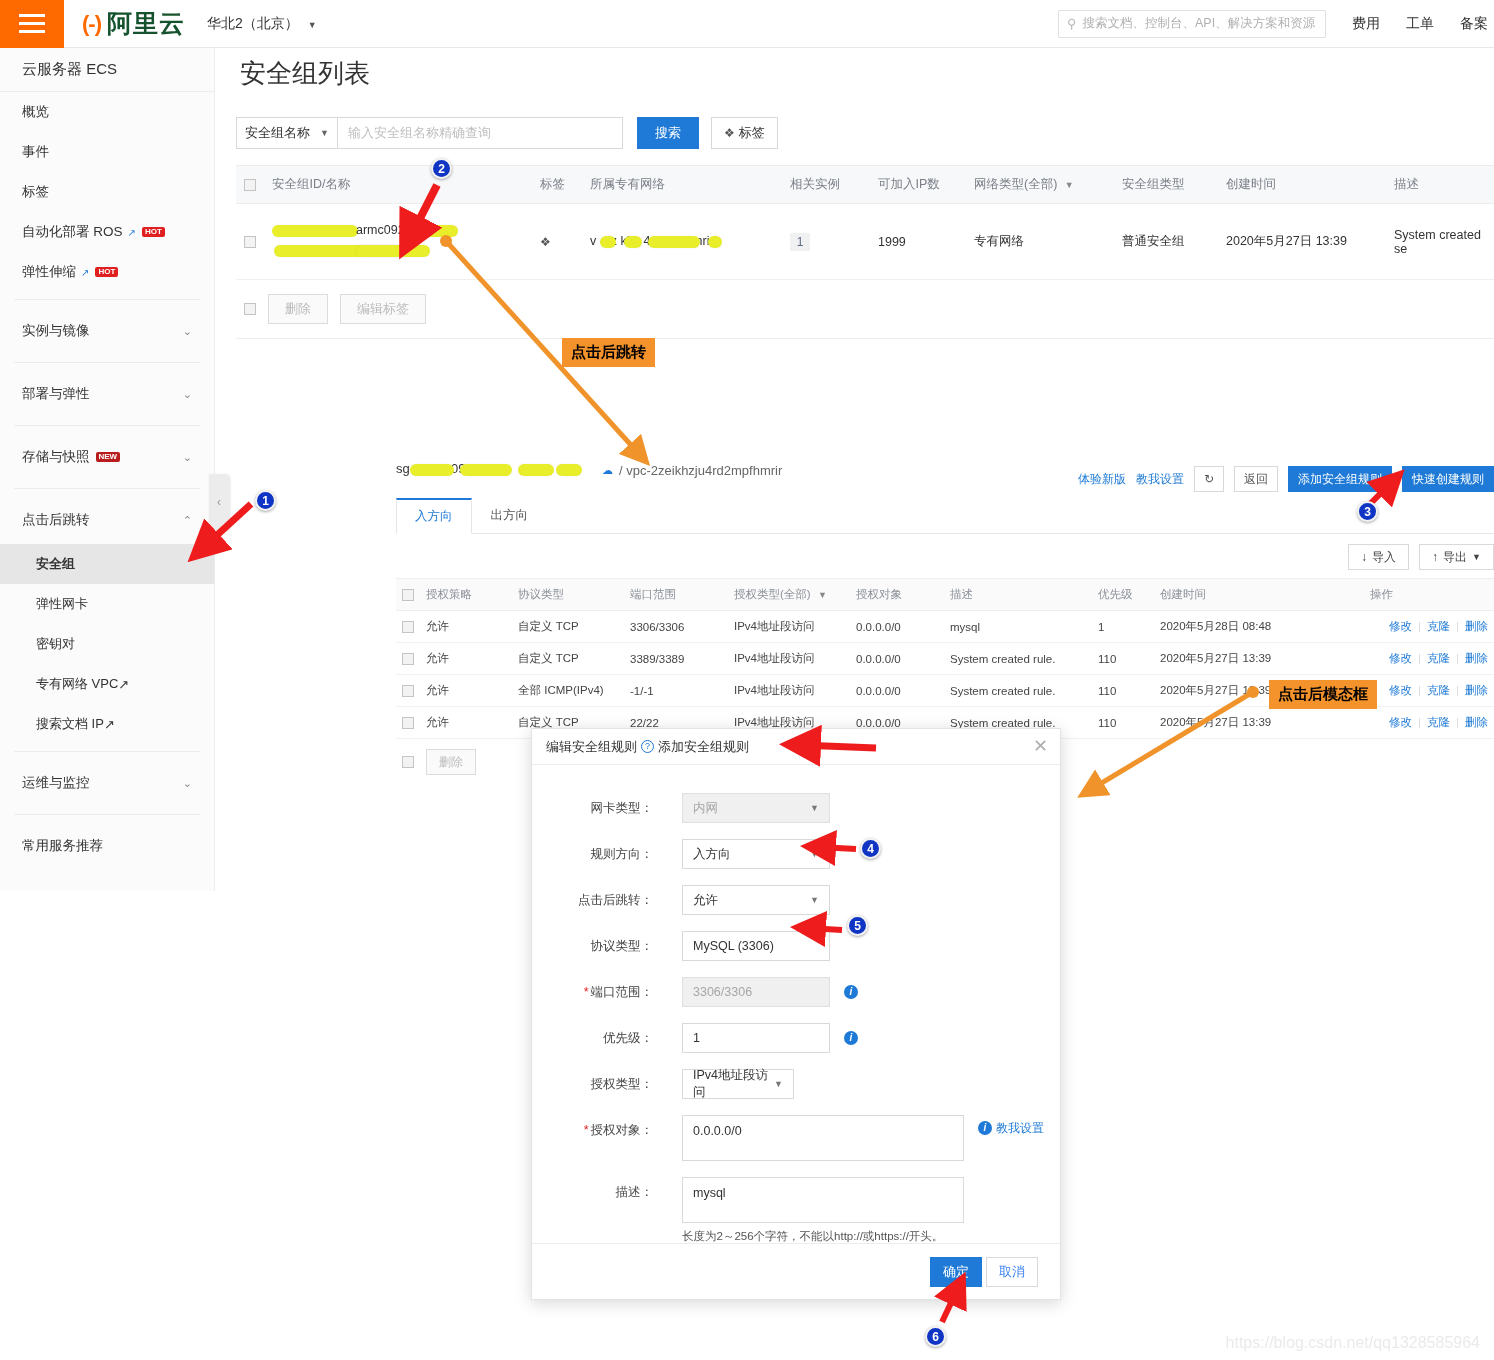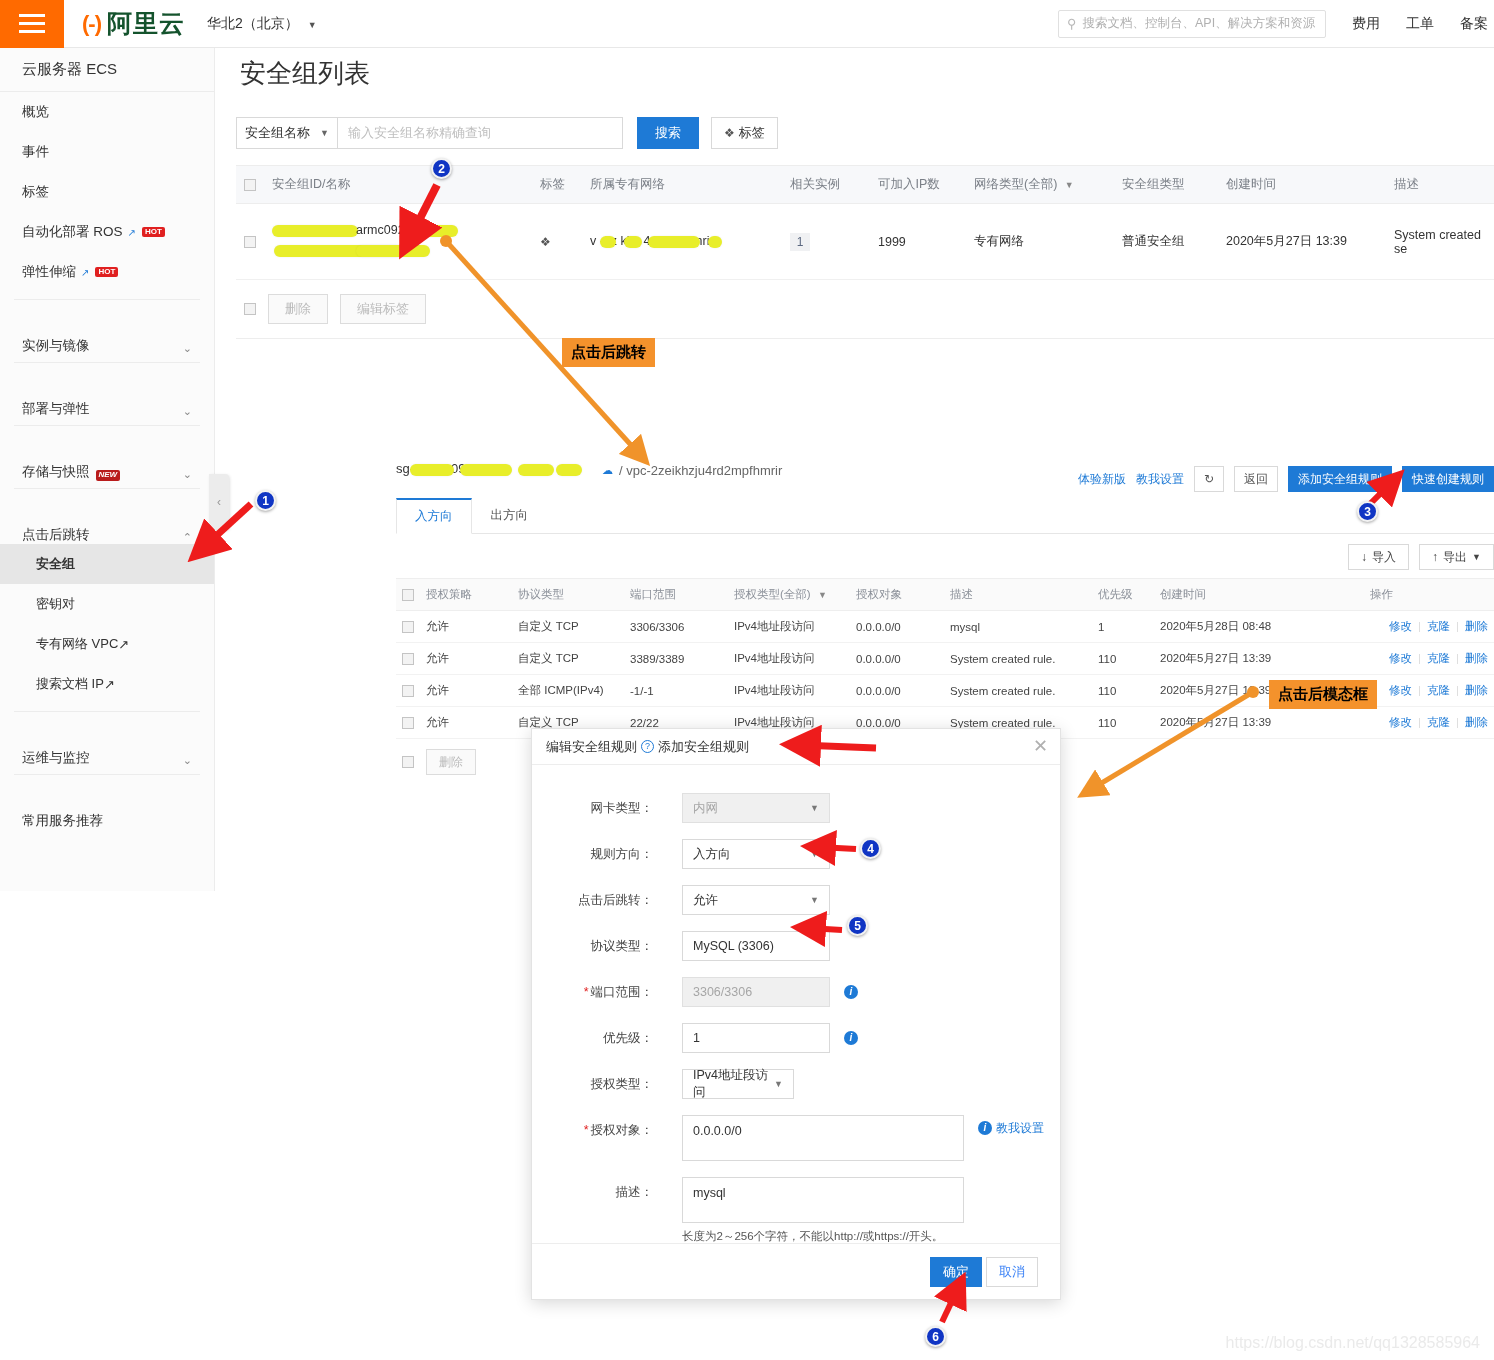--- a/index.html
+++ b/index.html
@@ -53,24 +53,24 @@
   .side-link {
     height:40px; display:flex; align-items:center; padding-left:22px;
     font-size:13.5px; color:#333; cursor:pointer;
   }
   .side-link .ext { font-size:10px; margin-left:5px; color:#1e7ad6; }
   .badge {
     display:inline-block; background:#e02020; color:#fff; font-size:8px;
     padding:1px 3px; border-radius:2px; margin-left:6px; line-height:1.1;
     vertical-align:middle; font-weight:bold;
   }
-  .badge.new { background:#b91c1c;font-style:italic; }
+  .badge.new { background:#b91c1c; }
   .side-sep { height:1px; background:#ececec; margin:7px 14px; }
   .side-group {
-    height:48px; display:flex; align-items:flex-end; padding:0 22px;
+    height:48px; display:flex; align-items:center; padding:0 22px;
     font-size:13.5px; color:#333; cursor:pointer;
   }
   .side-group .chev { margin-left:auto; font-size:11px; color:#888; }
   .side-sub {
     height:40px; display:flex; align-items:center; padding-left:36px;
     font-size:13px; color:#333; cursor:pointer;
   }
   .side-sub.active { background:#e6e6e6; font-weight:bold; }
   #collapse-handle {
     position:absolute; left:209px; top:474px; width:20px; height:56px;
@@ -318,20 +318,23 @@
     <span class="chev">⌄</span>
   </div>
   <div class="side-sep"></div>
 
   <div class="side-group">
     <span>点击后跳转</span>
     <span class="chev">⌃</span>
   </div>
   <div class="side-sub active">
     <span>安全组</span>
+  </div>
+  <div class="side-sub">
+    <span>弹性网卡</span>
   </div>
   <div class="side-sub">
     <span>密钥对</span>
   </div>
   <div class="side-sub">
     <span>专有网络 VPC</span>
     <span class="ext">↗</span>
   </div>
   <div class="side-sub">
     <span>搜索文档 IP</span>

